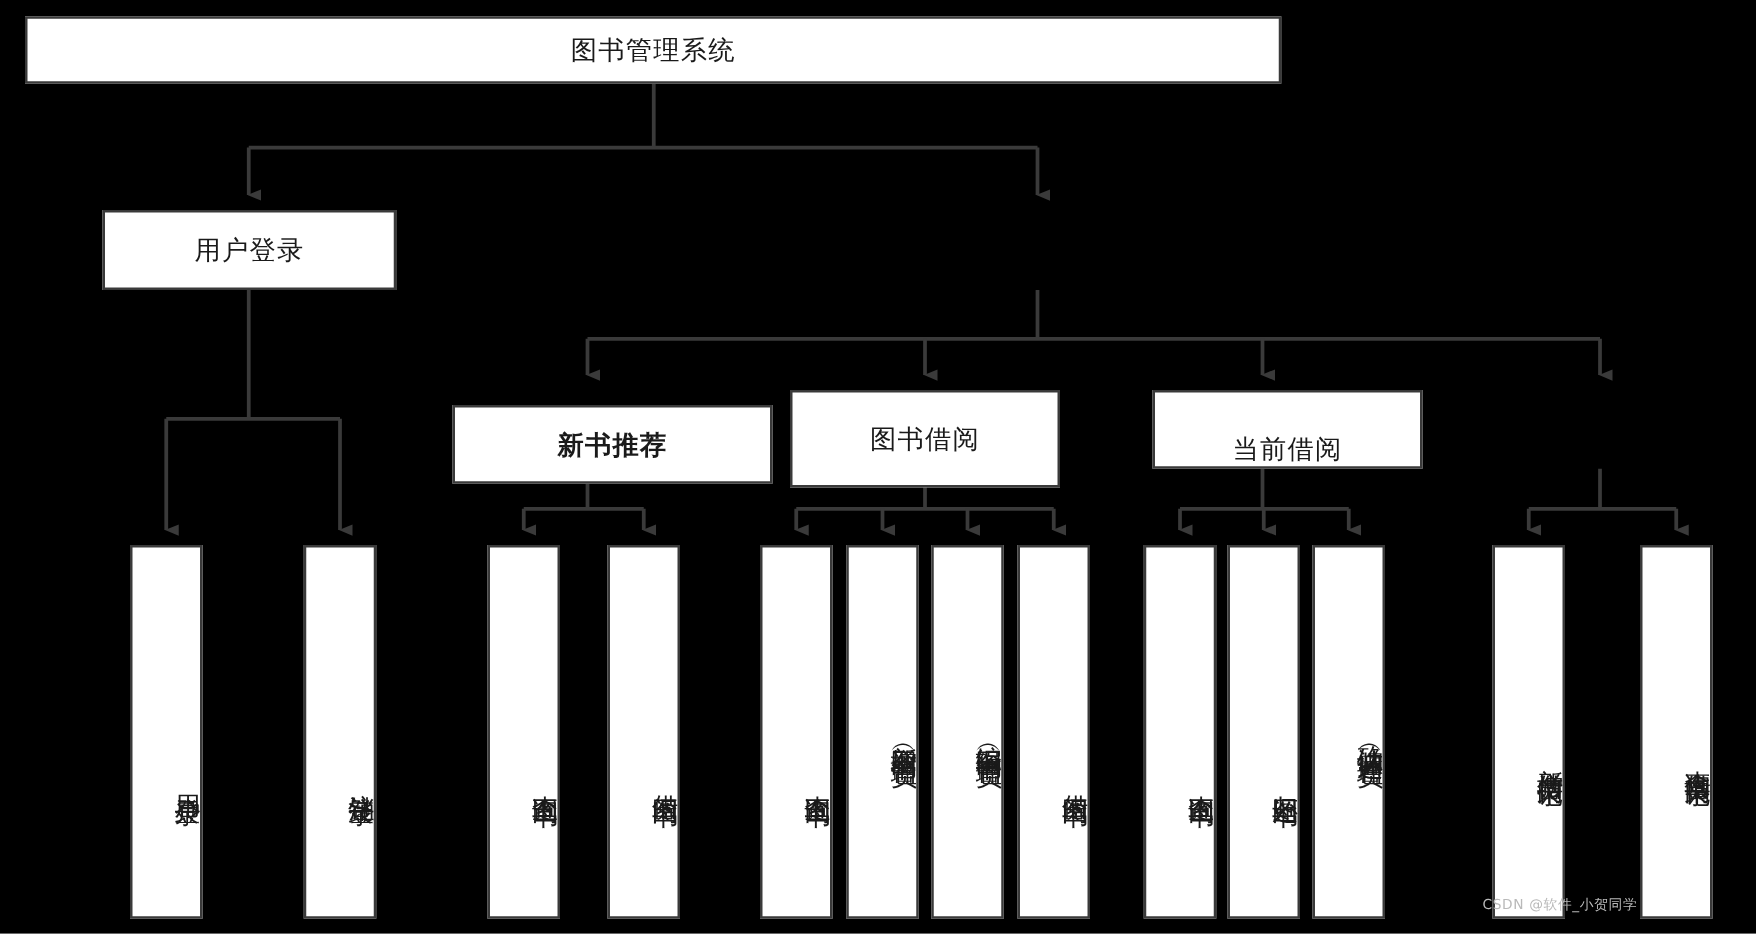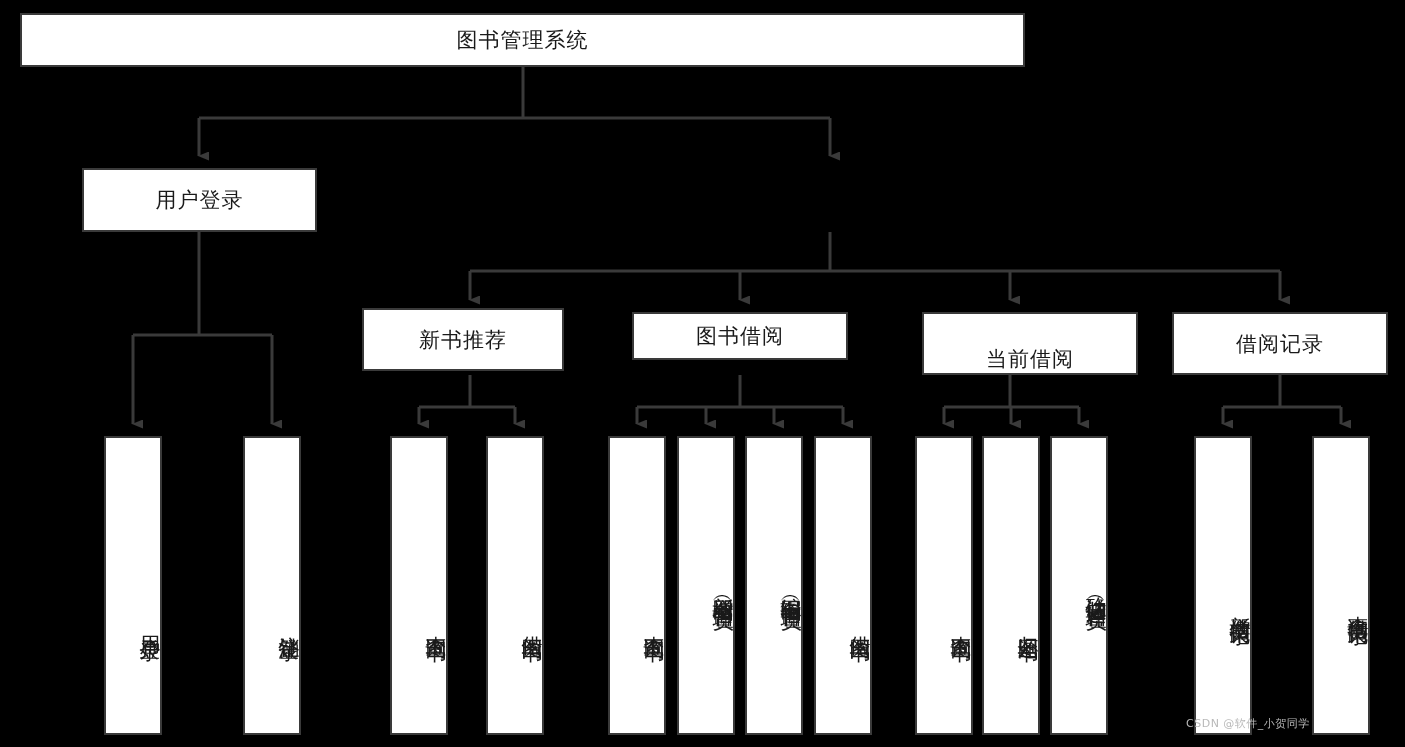--- a/index.html
+++ b/index.html
@@ -125,31 +125,28 @@
   </svg>
 
   <div class="node-box horizontal" style="left:20px; top:13px; width:1005px; height:54px;">
     <span class="node-label">图书管理系统</span>
   </div>
 
   <div class="node-box horizontal" style="left:82px; top:168px; width:235px; height:64px;">
     <span class="node-label">用户登录</span>
   </div>
 
-  <div class="node-box horizontal" style="left:362px; top:308px; width:202px; height:63px;">
+  <div class="node-box horizontal" style="left:362px; top:324px; width:256px; height:63px;font-weight:bold;">
     <span class="node-label">新书推荐</span>
   </div>
-  <div class="node-box horizontal" style="left:632px; top:312px; width:216px; height:48px;">
+  <div class="node-box horizontal" style="left:632px; top:312px; width:216px; height:78px;">
     <span class="node-label">图书借阅</span>
   </div>
   <div class="node-box horizontal" style="left:922px; top:312px; width:216px; height:63px;align-items:flex-end;">
     <span class="node-label">当前借阅</span>
-  </div>
-  <div class="node-box horizontal" style="left:1172px; top:312px; width:216px; height:63px;">
-    <span class="node-label">借阅记录</span>
   </div>
 
   <div class="node-box vertical" style="left:104px; top:436px; width:58px; height:299px; padding-top:75px;">
     <span class="node-label">用户登录</span>
   </div>
   <div class="node-box vertical" style="left:243px; top:436px; width:58px; height:299px; padding-top:75px;">
     <span class="node-label">注销登录</span>
   </div>
 
   <div class="node-box vertical" style="left:390px; top:436px; width:58px; height:299px; padding-top:75px;">

